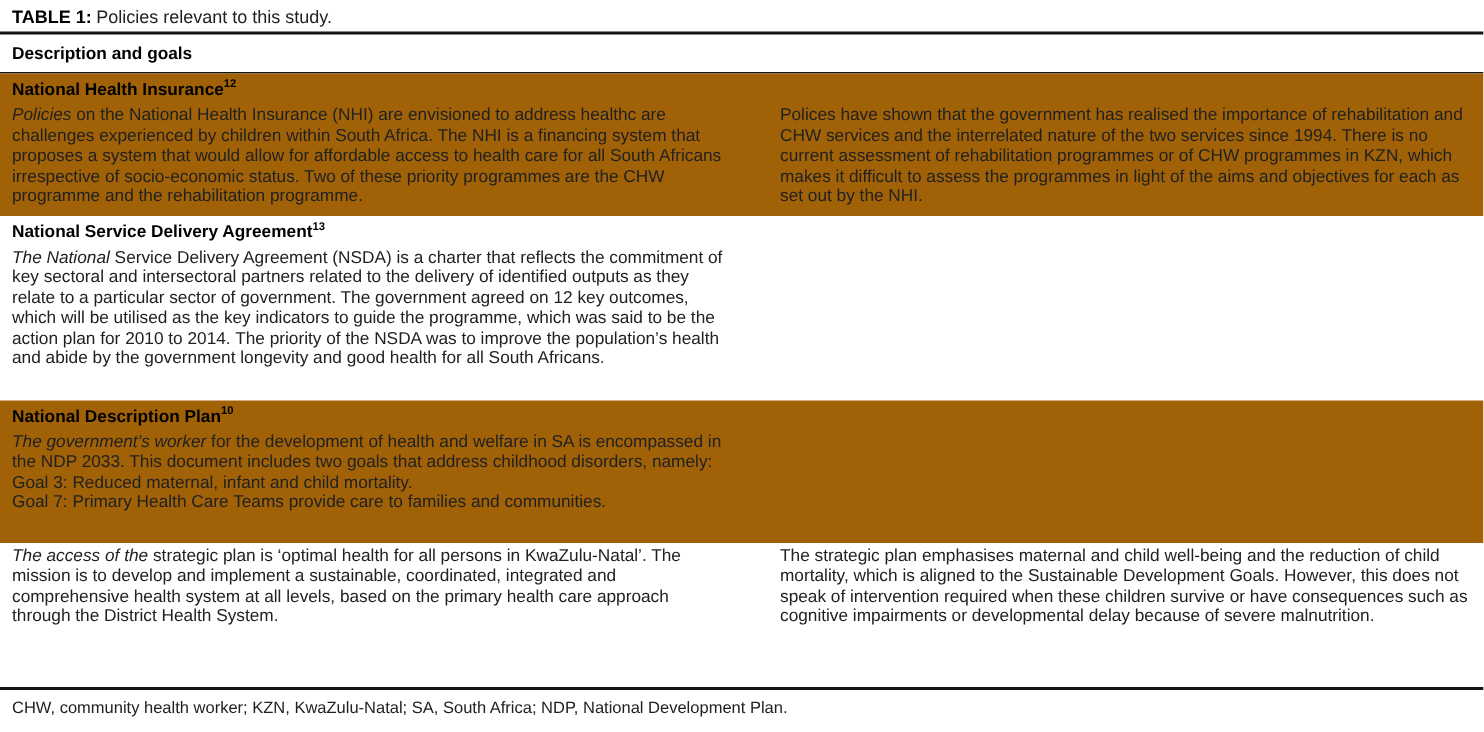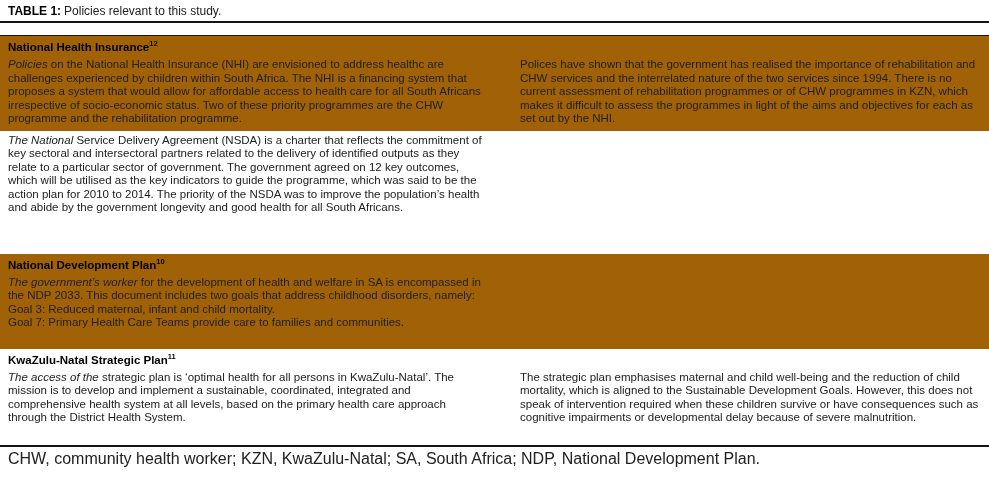--- a/index.html
+++ b/index.html
@@ -59,78 +59,79 @@
     white-space: pre-line;
   }
   .italic { font-style: italic; }
   sup.ref {
     font-size: 7.5px;
     font-weight: 700;
     vertical-align: super;
     line-height: 0;
   }
   .footnote {
-    font-size: 16px;
+    font-size: 11px;
     line-height: 12px;
     padding: 6px 8px 0 8px;
   }
 </style>
 </head>
 <body>
 
 <div>
 
   <div class="caption">
     <span class="label">TABLE 1:</span><span class="rest">Policies relevant to this study.</span>
   </div>
   <div class="rule-thick"></div>
 
   <div class="colheads">
+    <div class="cell-left">Description and goals</div>
   </div>
   <div class="rule-thin"></div>
 
   <div class="section shaded s1">
     <div class="sec-head">
       <span>National Health Insurance</span><sup class="ref">12</sup>
     </div>
     <div class="row">
       <div class="cell-left">
         <p class="body"><span class="italic">Policies</span><span> on the National Health Insurance (NHI) are envisioned to address healthc are challenges experienced by children within South Africa. The NHI is a financing system that proposes a system that would allow for affordable access to health care for all South Africans irrespective of socio-economic status. Two of these priority programmes are the CHW programme and the rehabilitation programme.</span></p>
       </div>
       <div class="cell-right">
         <p class="body">Polices have shown that the government has realised the importance of rehabilitation and CHW services and the interrelated nature of the two services since 1994. There is no current assessment of rehabilitation programmes or of CHW programmes in KZN, which makes it difficult to assess the programmes in light of the aims and objectives for each as set out by the NHI.</p>
       </div>
     </div>
   </div>
 
   <div class="section s2">
+    <div class="sec-head">
+      <span>National Service Delivery Agreement</span><sup class="ref">13</sup>
+    </div>
     <div class="row">
       <div class="cell-left">
         <p class="body"><span class="italic">The National</span><span> Service Delivery Agreement (NSDA) is a charter that reflects the commitment of key sectoral and intersectoral partners related to the delivery of identified outputs as they relate to a particular sector of government. The government agreed on 12 key outcomes, which will be utilised as the key indicators to guide the programme, which was said to be the action plan for 2010 to 2014. The priority of the NSDA was to improve the population’s health and abide by the government longevity and good health for all South Africans.</span></p>
       </div>
     </div>
   </div>
 
   <div class="section shaded s3">
     <div class="sec-head">
-      <span>National Development Plan</span><sup class="ref">10</sup>
+      <span>National Description Plan</span><sup class="ref">10</sup>
     </div>
     <div class="row">
       <div class="cell-left">
         <p class="body"><span class="italic">The government’s worker</span><span> for the development of health and welfare in SA is encompassed in the NDP 2033. This document includes two goals that address childhood disorders, namely:
 Goal 3: Reduced maternal, infant and child mortality.
 Goal 7: Primary Health Care Teams provide care to families and communities.</span></p>
       </div>
     </div>
   </div>
 
   <div class="section s4">
-    <div class="sec-head">
-      <span>KwaZulu-Natal Strategic Plan</span><sup class="ref">11</sup>
-    </div>
     <div class="row">
       <div class="cell-left">
         <p class="body"><span class="italic">The access of the</span><span> strategic plan is ‘optimal health for all persons in KwaZulu-Natal’. The mission is to develop and implement a sustainable, coordinated, integrated and comprehensive health system at all levels, based on the primary health care approach through the District Health System.</span></p>
       </div>
       <div class="cell-right">
         <p class="body">The strategic plan emphasises maternal and child well-being and the reduction of child mortality, which is aligned to the Sustainable Development Goals. However, this does not speak of intervention required when these children survive or have consequences such as cognitive impairments or developmental delay because of severe malnutrition.</p>
       </div>
     </div>
   </div>
 

